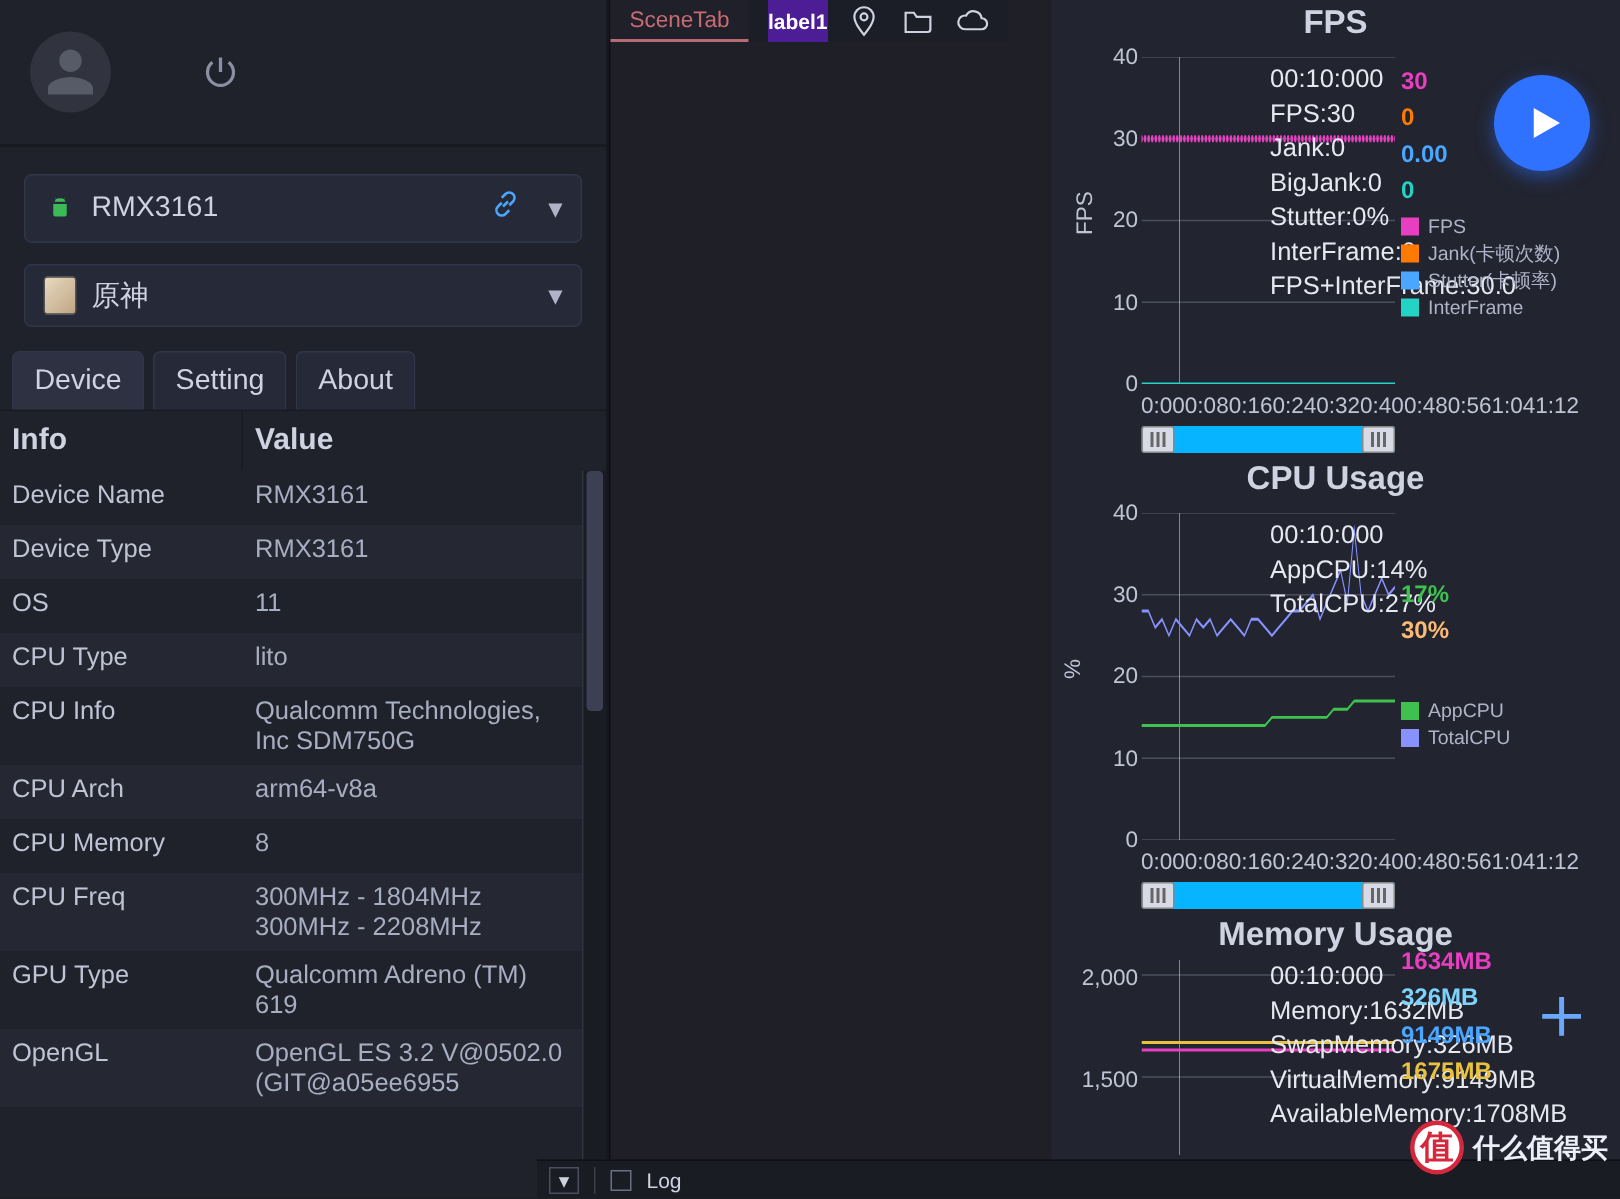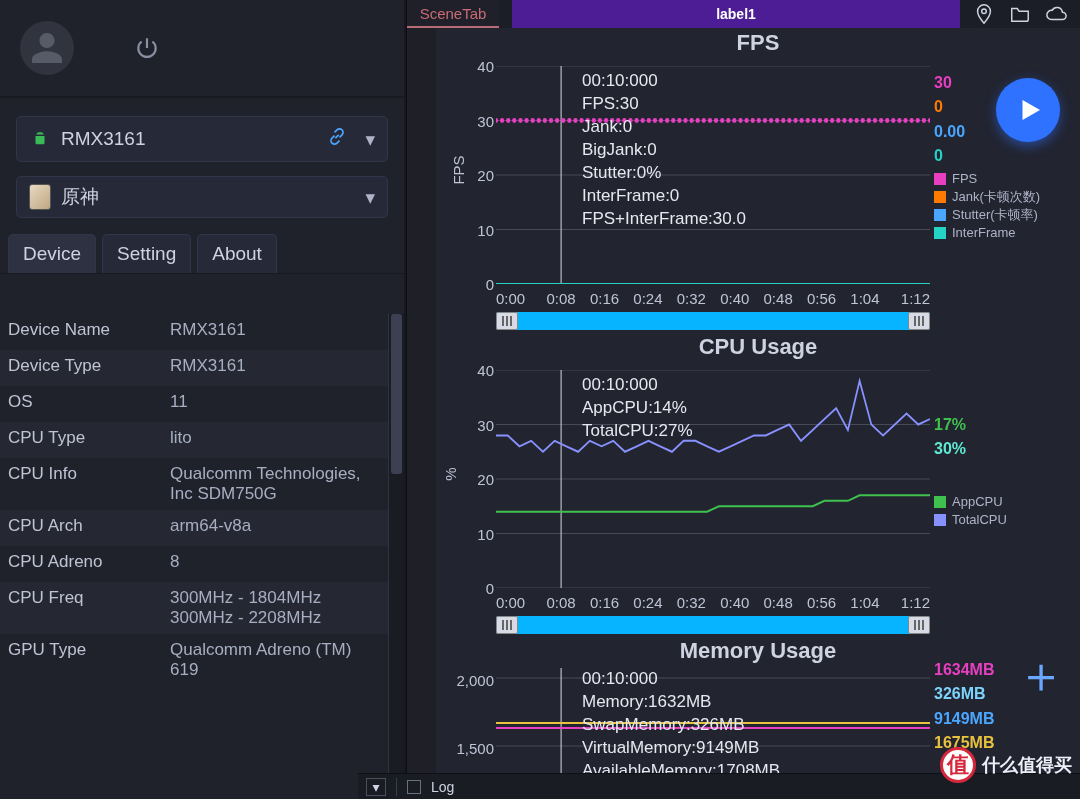--- a/index.html
+++ b/index.html
@@ -33,21 +33,21 @@
   .info-rows { position:absolute; top:40px; left:0; right:16px; bottom:0; overflow:hidden; }
   .irow { display:flex; min-height:36px; font-size:17px; }
   .irow.alt { background:#252832; }
   .irow div { padding:6px 8px; }
   .ic1 { width:162px; color:#bfc3d4; }
   .ic2 { flex:1; color:#a8aec2; white-space:pre-line; }
   .scrollbar { position:absolute; right:0; top:40px; width:16px; bottom:0; background:#1a1c24; border-left:1px solid #30333f; }
   .scroll-thumb { position:absolute; top:0; left:2px; right:2px; height:160px; background:#3c4052; border-radius:3px; }
 
   
-  .right { flex:1; height:100%; display:flex; flex-direction:column; position:relative; border-left:1px solid #0e0f14; }
+  .right { flex:1; height:100%; display:flex; flex-direction:row; position:relative; border-left:1px solid #0e0f14; }
   .rtop { height:28px; display:flex; align-items:stretch; background:#1c1e27; }
   .scenetab { width:92px; display:flex; align-items:center; justify-content:center; font-size:15px; color:#c76b74; background:#1f2029; border-bottom:2px solid #b76b74; }
   .label1 { flex:1; background:#4c1d95; color:#fff; font-size:14px; display:flex; align-items:center; justify-content:center; font-weight:600;margin-left:13px; }
   .ricons { width:120px; display:flex; align-items:center; justify-content:space-around; padding:0 6px; }
   .ricons svg { width:22px; height:22px; stroke:#cfd2e0; fill:none; stroke-width:1.6; }
 
   .charts { flex:1; overflow:hidden; position:relative; background:#222430;margin-left:29px; }
 
   .playbtn { position:absolute; right:20px; top:50px; width:64px; height:64px; border-radius:50%; background:#2f72ff; display:flex; align-items:center; justify-content:center; box-shadow:0 4px 12px rgba(47,114,255,0.5); z-index:50;}
   .playbtn svg { width:30px; height:30px; fill:#fff; margin-left:4px;}
@@ -122,20 +122,24 @@
         <span>原神</span>
         <span class="chev">▾</span>
       </div>
     </div>
     <div class="tabs">
       <div class="tab active">Device</div>
       <div class="tab">Setting</div>
       <div class="tab">About</div>
     </div>
     <div class="info-table">
+      <div class="info-head">
+        <div class="ih1">Info</div>
+        <div class="ih2">Value</div>
+      </div>
       <div class="info-rows" id="info-rows">
           <div class="irow">
             <div class="ic1">Device Name</div>
             <div class="ic2">RMX3161</div>
           </div>
           <div class="irow alt">
             <div class="ic1">Device Type</div>
             <div class="ic2">RMX3161</div>
           </div>
           <div class="irow">
@@ -148,31 +152,35 @@
           </div>
           <div class="irow">
             <div class="ic1">CPU Info</div>
             <div class="ic2">Qualcomm Technologies, Inc SDM750G</div>
           </div>
           <div class="irow alt">
             <div class="ic1">CPU Arch</div>
             <div class="ic2">arm64-v8a</div>
           </div>
           <div class="irow">
-            <div class="ic1">CPU Adreno</div>
+            <div class="ic1">CPU Memory</div>
             <div class="ic2">8</div>
           </div>
           <div class="irow alt">
             <div class="ic1">CPU Freq</div>
             <div class="ic2">300MHz - 1804MHz
 300MHz - 2208MHz</div>
           </div>
           <div class="irow">
             <div class="ic1">GPU Type</div>
             <div class="ic2">Qualcomm Adreno (TM) 619</div>
+          </div>
+          <div class="irow alt">
+            <div class="ic1">OpenGL</div>
+            <div class="ic2">OpenGL ES 3.2 V@0502.0 (GIT@a05ee6955</div>
           </div>
         </div>
       <div class="scrollbar">
           <div class="scroll-thumb"></div>
         </div>
     </div>
   </div>
 
   <div class="right">
     <div class="rtop">
@@ -393,21 +401,21 @@
               <i></i>
             </div>
             <div class="thandle">
               <i></i>
               <i></i>
               <i></i>
             </div>
           </div>
         <div class="legend" style="top:80px;">
           <div class="lval" style="color:#3fc14e">17%</div>
-          <div class="lval" style="color:#5eead4">30%</div>
+          <div class="lval" style="color:#fdba74">30%</div>
           <div style="height:30px;"></div>
           <div class="litem">
               <span class="lsw" style="background:#3fc14e"></span>
               <span>AppCPU</span>
             </div>
           <div class="litem">
               <span class="lsw" style="background:#8892ff"></span>
               <span>TotalCPU</span>
             </div>
         </div>

